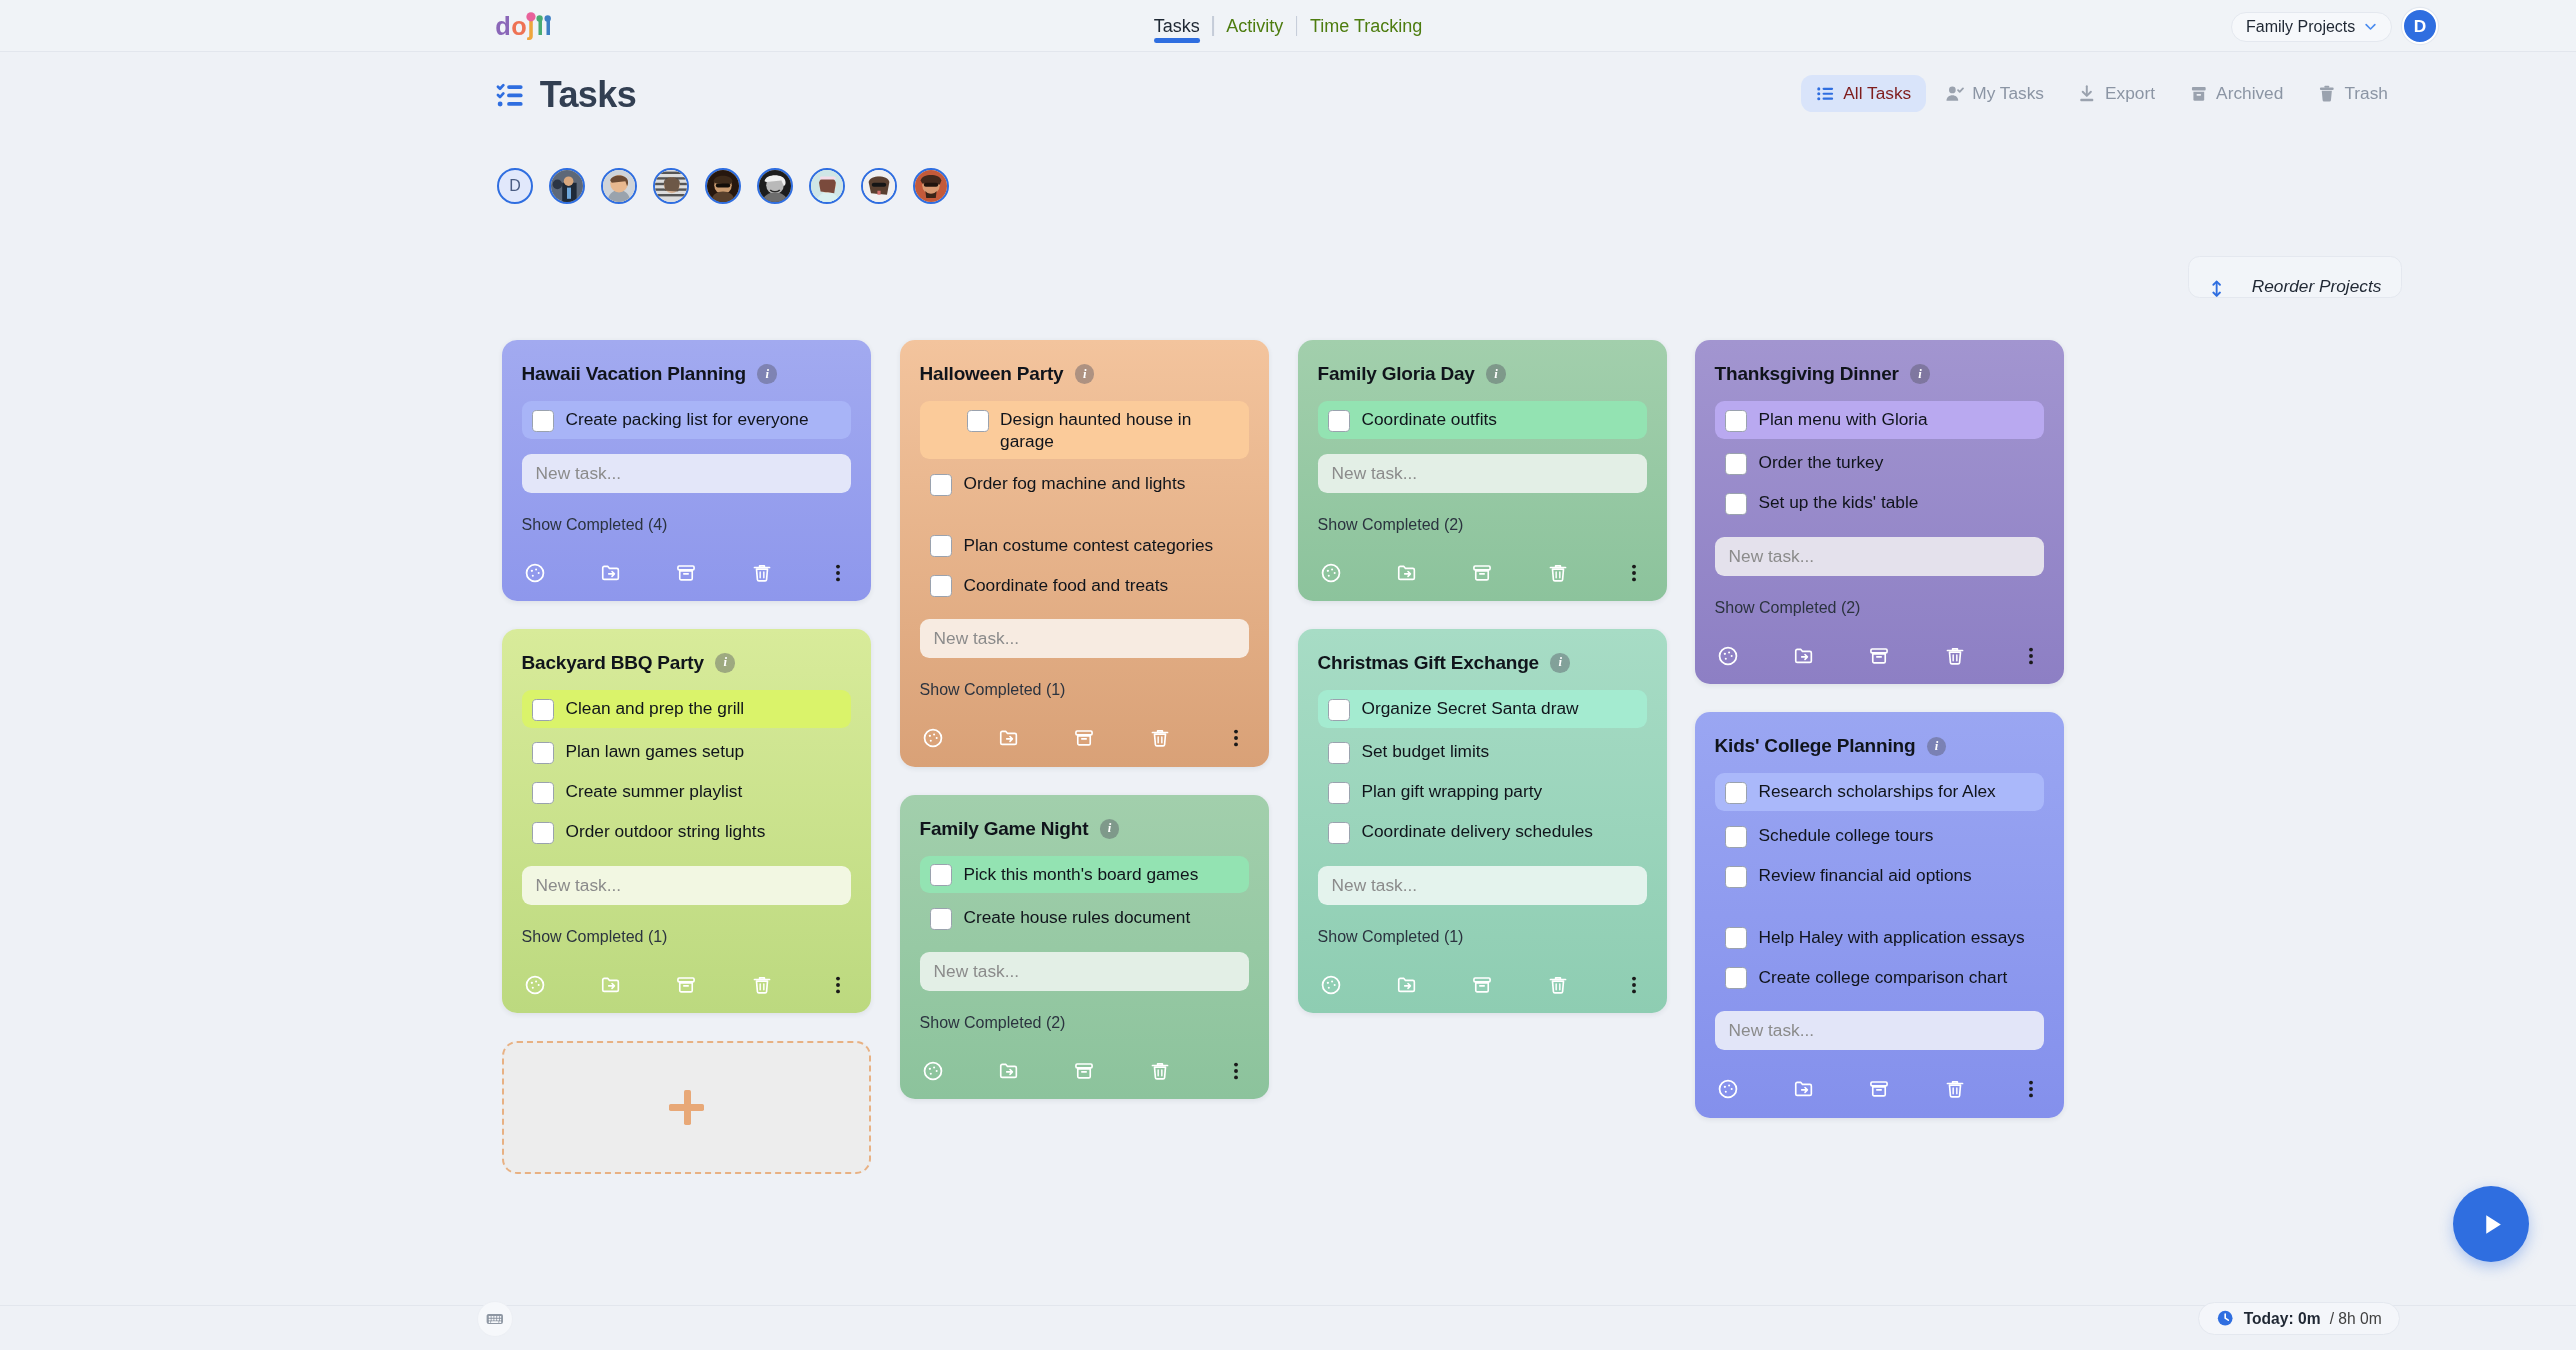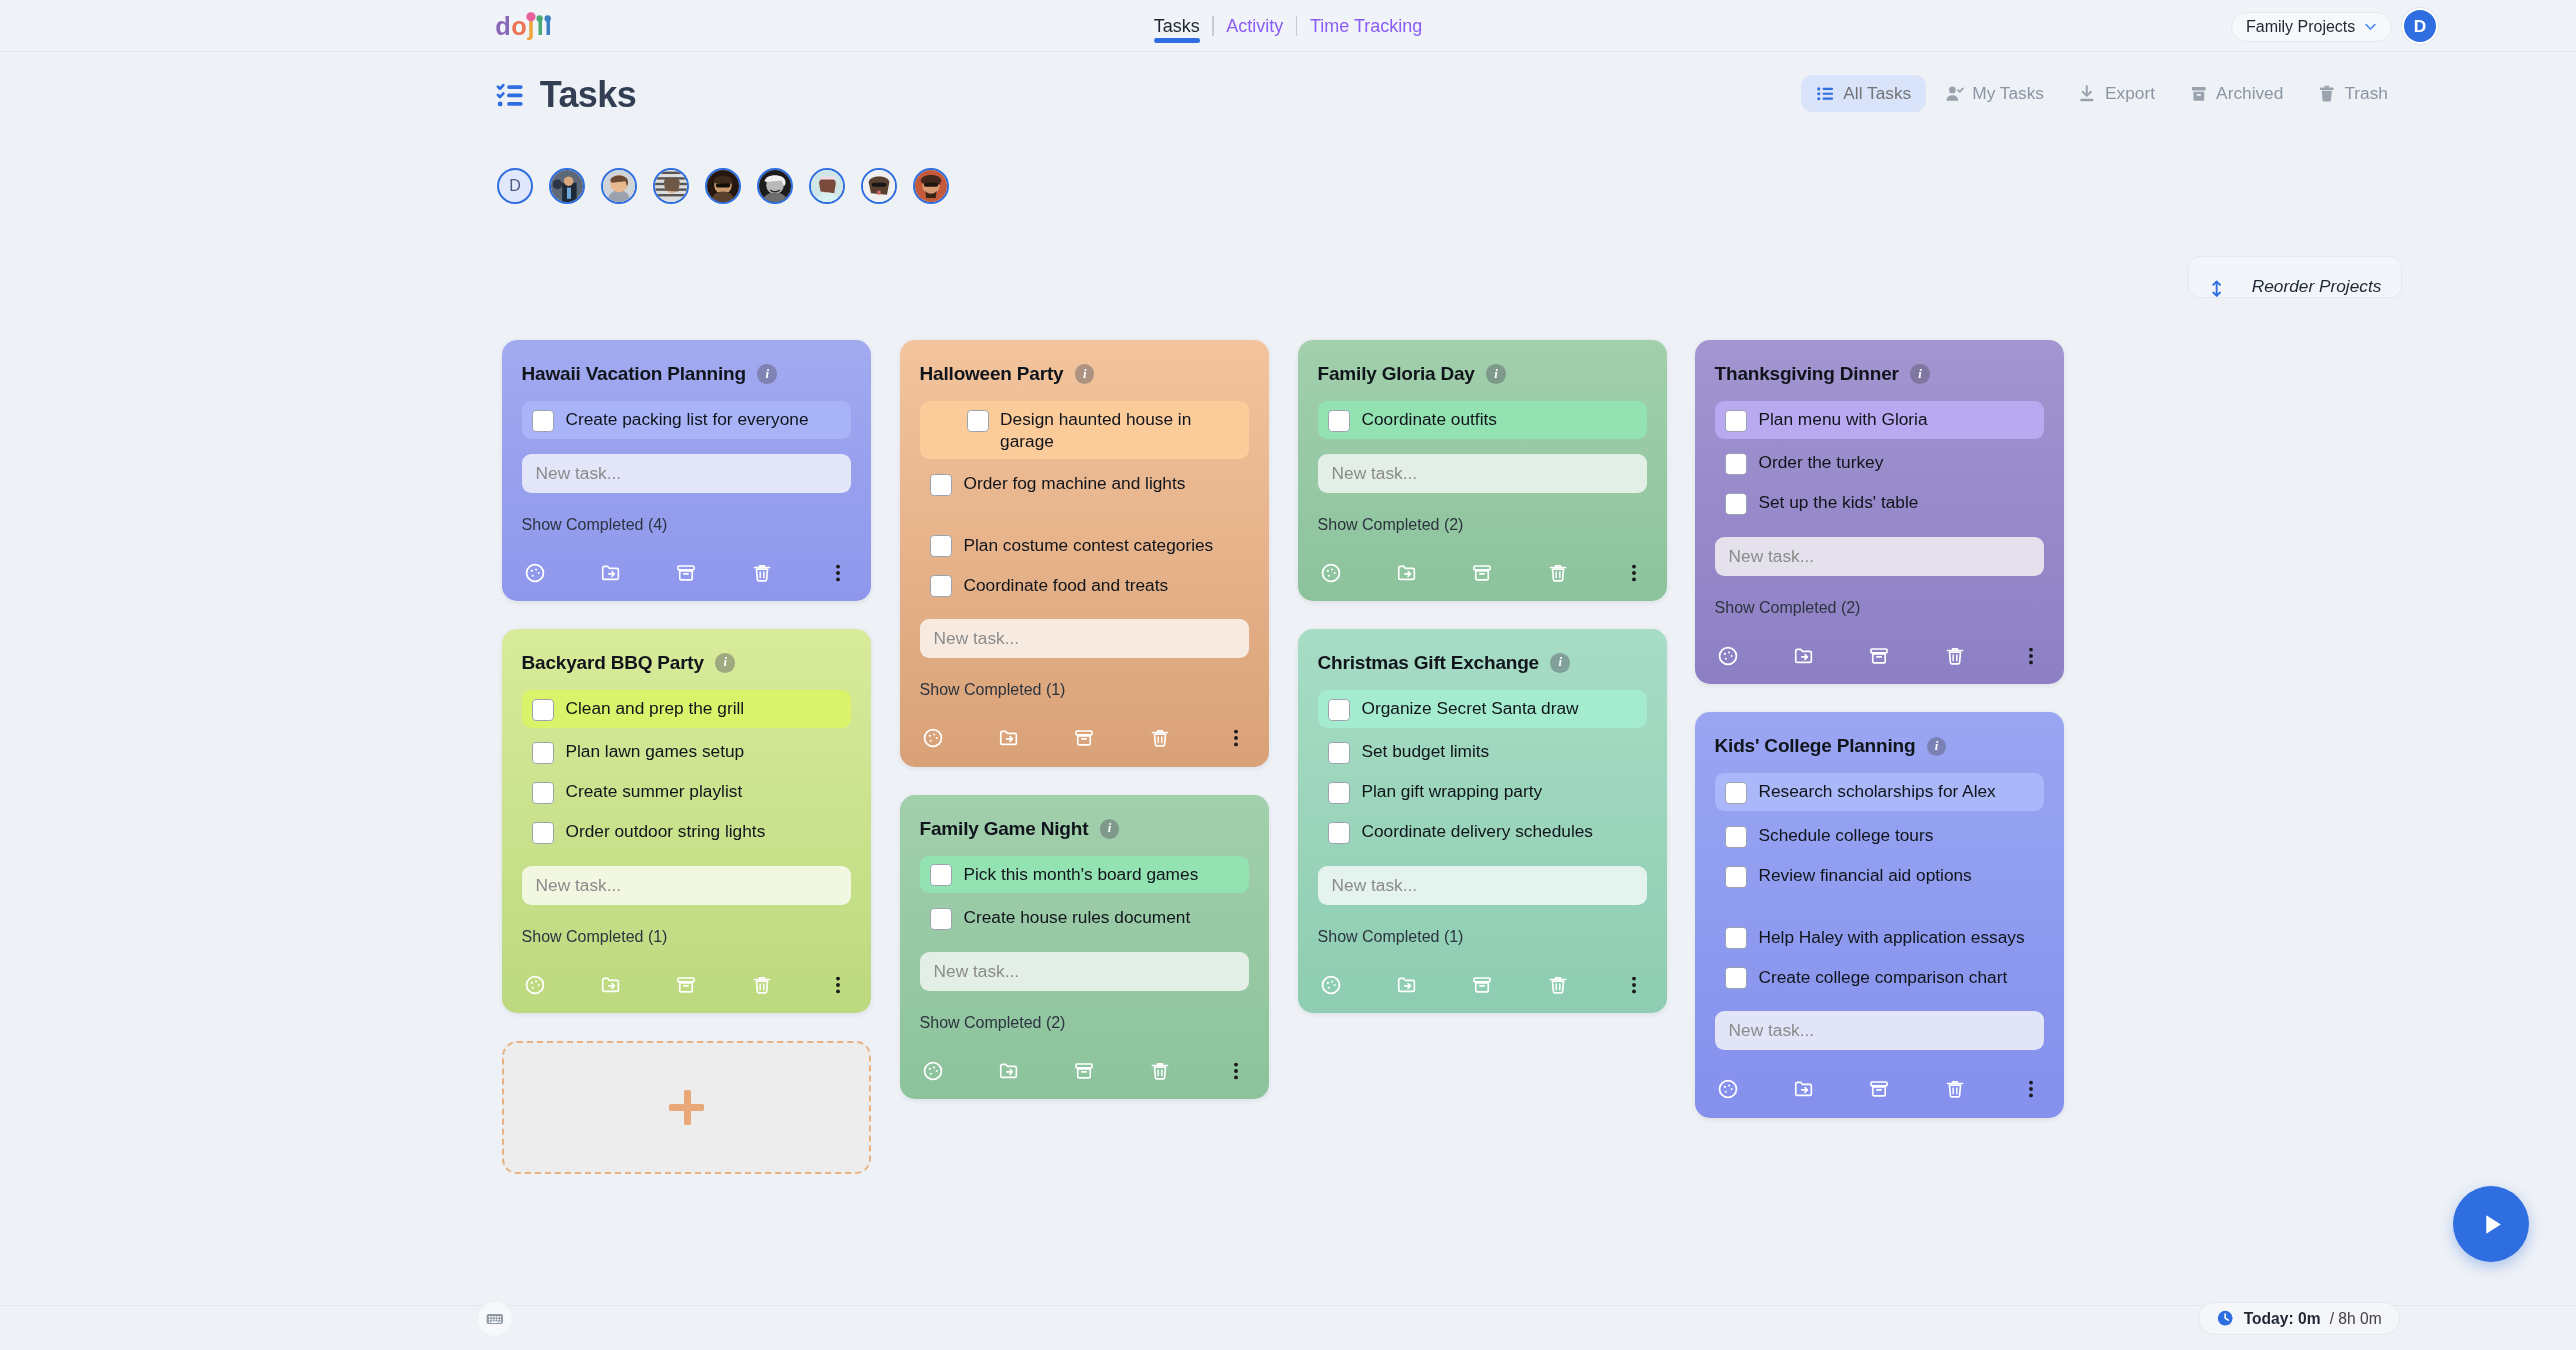--- a/index.html
+++ b/index.html
@@ -18,21 +18,21 @@
     border-bottom: 1.2px solid #e2e6ed;
   }
   .logo { position: absolute; left: 495px; top: 10.4px; height: 32px; display: flex; align-items: center; }
   .logo svg { display: block; }
 
   .navtabs {
     position: absolute; left: 50%; top: 0; transform: translateX(-50%);
     height: 52px; display: flex; align-items: center; gap: 0;
   }
   .navtab {
-    font-size: 18px; color: #8b5cf6; padding: 0 12.7px; position: relative;
+    font-size: 18px; color: #4d7c0f; padding: 0 12.7px; position: relative;
     line-height: 52px; cursor: pointer; white-space: nowrap;
   }
   .navtab.active { color: #1e2733; }
   .navtab.active::after {
     content: ""; position: absolute; left: 12.7px; right: 12.7px; bottom: 9.2px;
     height: 4.6px; background: #2f6ee0; border-radius: 2.3px;
   }
   .navsep { width: 1.2px; height: 19.6px; background: #c5ccd8; align-self: center; }
 
   .projsel {
@@ -57,21 +57,21 @@
   
   .page-head { position: absolute; left: 496px; top: 74px; display: flex; align-items: center; gap: 12.7px; }
   .page-title { font-size: 36px; font-weight: bold; color: #323f52; letter-spacing: -0.6px; }
 
   .toolbar { position: absolute; right: 173px; top: 75px; display: flex; align-items: center; gap: 3.5px; }
   .tb-btn {
     display: flex; align-items: center; gap: 8px;
     padding: 8px 15px; border-radius: 11.5px;
     font-size: 17.3px; color: #8b95a4; cursor: pointer; white-space: nowrap;
   }
-  .tb-btn.active { background: #d9e4fa; color: #737373; }
+  .tb-btn.active { background: #d9e4fa; color: #7f1d1d; }
   .tb-btn svg { display: block; flex: 0 0 auto; }
 
   
   .avatar-row { position: absolute; left: 497px; top: 168px; display: flex; gap: 16px; }
   .av {
     width: 36px; height: 36px; border-radius: 50%;
     border: 2.3px solid #2f6ee0; overflow: hidden; cursor: pointer;
     display: flex; align-items: center; justify-content: center;
   }
   .av.letter { background: #e1e8fb; color: #4a5c82; font-size: 16px; }

